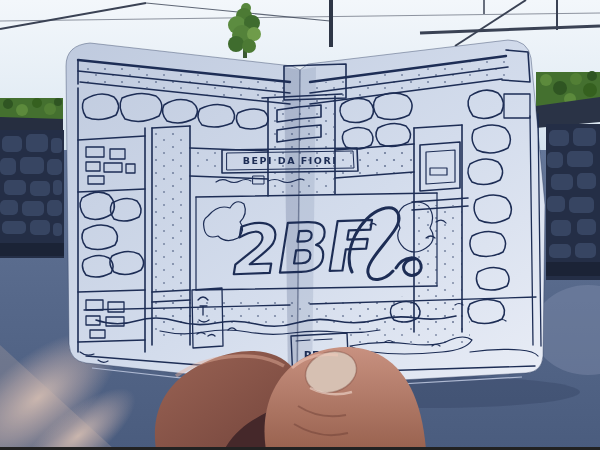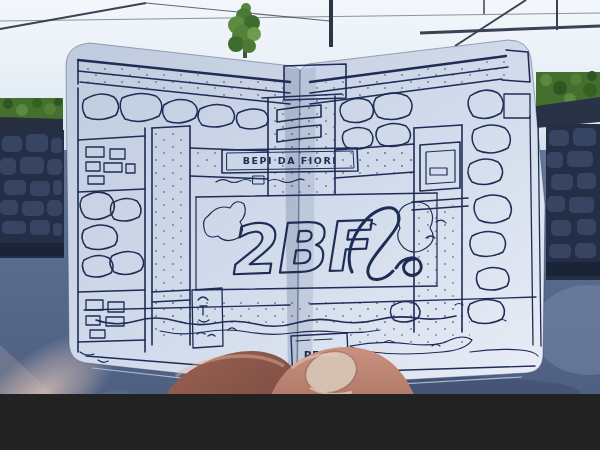--- a/index.html
+++ b/index.html
@@ -1,16 +1,16 @@
 <!DOCTYPE html>
 <html><head>
 <meta charset="utf-8">
 <style>
   html,body{margin:0;padding:0;background:#222;}
-  #stage{position:relative;width:600px;height:394px;overflow:hidden;font-family:"DejaVu Sans",sans-serif;}
+  #stage{position:relative;width:600px;height:447px;overflow:hidden;font-family:"DejaVu Sans",sans-serif;}
   svg{display:block;}
 </style>
 </head>
 <body>
 
 <div id="stage">
 <svg width="600" height="450" viewBox="0 0 600 450">
   <defs>
     <linearGradient id="skyG" x1="0" y1="0" x2="0" y2="1">
       <stop offset="0" stop-color="#f3f7fb"></stop>

